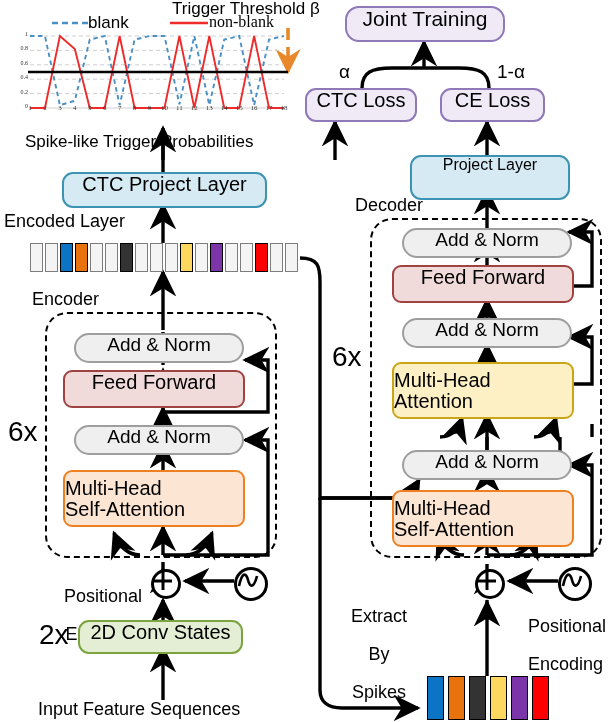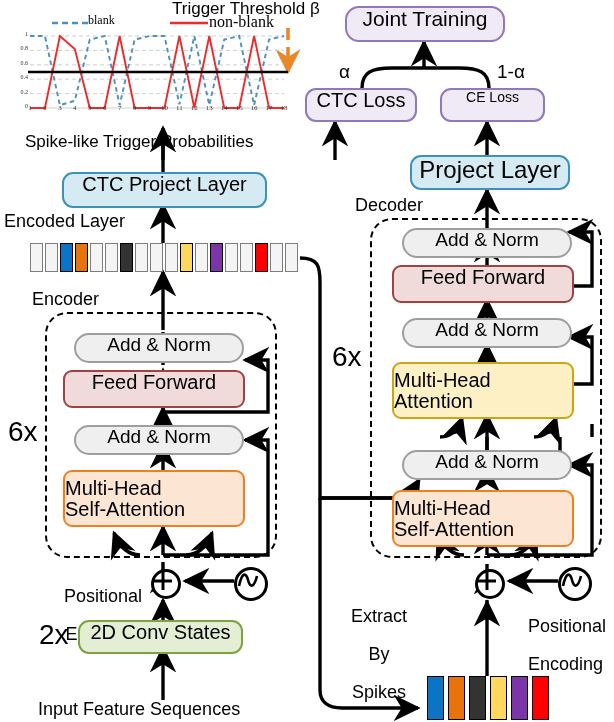--- a/index.html
+++ b/index.html
@@ -142,21 +142,21 @@
       <path d="M288,62 L288,72" marker-end="url(#aho)"></path>
     </g>
   </svg>
 
   <div id="chartWrap" style="left:8px;top:12px;width:290px;height:110px;">
 
     <svg style="position:absolute;left:42px;top:0px;width:240px;height:20px;">
       <line x1="2" y1="11" x2="38" y2="11" stroke="#4a90c4" stroke-width="2.4" stroke-dasharray="6,4"></line>
       <line x1="120" y1="11" x2="158" y2="11" stroke="#ee2b2b" stroke-width="2.4"></line>
     </svg>
-    <div class="txt" style="left:80px;top:2px;font-family:Liberation Serif, serif;font-size:12px;text-align:center;">blank</div>
+    <div class="txt" style="left:80px;top:2px;font-family:Liberation Sans, sans-serif;font-size:17px;text-align:center;">blank</div>
     <div class="txt" style="left:201px;top:2px;font-family:Liberation Serif, serif;font-size:16px;">non-blank</div>
 
     <svg id="plot" style="position:absolute;left:0px;top:20px;width:280px;height:90px;" viewBox="0 0 280 90" preserveAspectRatio="none">
         <line x1="22" y1="61.6" x2="276" y2="61.6" stroke="#cfcfcf" stroke-width="1" stroke-dasharray="4,3"></line>
         <line x1="22" y1="47.2" x2="276" y2="47.2" stroke="#cfcfcf" stroke-width="1" stroke-dasharray="4,3"></line>
         <line x1="22" y1="32.800000000000004" x2="276" y2="32.800000000000004" stroke="#cfcfcf" stroke-width="1" stroke-dasharray="4,3"></line>
         <line x1="22" y1="18.4" x2="276" y2="18.4" stroke="#cfcfcf" stroke-width="1" stroke-dasharray="4,3"></line>
         <line x1="22" y1="4" x2="276" y2="4" stroke="#cfcfcf" stroke-width="1" stroke-dasharray="4,3"></line>
         <line x1="22" y1="76" x2="276" y2="76" stroke="#cfcfcf" stroke-width="1"></line>
         <polyline points="22,4 36.94117647058823,4 51.88235294117647,73.12 66.8235294117647,68.8 81.76470588235294,7.6000000000000085 96.70588235294117,4 111.6470588235294,73.12 126.58823529411765,7.6000000000000085 141.52941176470588,4 156.47058823529412,4 171.41176470588235,72.4 186.35294117647058,4 201.2941176470588,73.12 216.23529411764707,7.6000000000000085 231.1764705882353,4 246.11764705882354,73.12 261.05882352941177,7.6000000000000085 276,4" fill="none" stroke="#4a90c4" stroke-width="1.9" stroke-dasharray="4.5,3.5"></polyline>
@@ -199,32 +199,32 @@
     <span>Spike-like Trigger Probabilities</span>
   </div>
 
   <div class="node n-joint" style="left:345px;top:6px;width:160px;height:36px;font-size:21px;">
     <span>Joint Training</span>
   </div>
 
   <div class="node n-loss" style="left:305px;top:88px;width:112px;height:34px;font-size:20px;">
     <span>CTC Loss</span>
   </div>
-  <div class="node n-loss" style="left:440px;top:88px;width:105px;height:34px;font-size:14px;">
+  <div class="node n-loss" style="left:440px;top:88px;width:105px;height:34px;font-size:20px;">
     <span>CE Loss</span>
   </div>
 
   <div class="txt" style="left:339px;top:62px;font-size:19px;">α</div>
   <div class="txt" style="left:497px;top:62px;font-size:19px;">1-α</div>
 
   <div class="node n-project" style="left:62px;top:172px;width:205px;height:36px;font-size:20px;">
     <span>CTC Project Layer</span>
   </div>
 
-  <div class="node n-project" style="left:410px;top:155px;width:160px;height:35px;font-size:24px;">
+  <div class="node n-project" style="left:410px;top:155px;width:160px;height:45px;font-size:16px;">
     <span>Project Layer</span>
   </div>
 
   <div class="txt" style="left:4px;top:212px;font-size:18px;">Encoded Layer</div>
   <div class="stateRow" id="stateRow" style="left:30px;top:243px;height:29px;">
       <div class="cell" style="width: 13px; height: 29px; margin-right: 2px; background: rgb(244, 244, 244);"></div>
       <div class="cell" style="width: 13px; height: 29px; margin-right: 2px; background: rgb(244, 244, 244);"></div>
       <div class="cell" style="width: 13px; height: 29px; margin-right: 2px; background: rgb(11, 116, 196); border-color: rgb(0, 0, 0);"></div>
       <div class="cell" style="width: 13px; height: 29px; margin-right: 2px; background: rgb(232, 115, 12); border-color: rgb(0, 0, 0);"></div>
       <div class="cell" style="width: 13px; height: 29px; margin-right: 2px; background: rgb(244, 244, 244);"></div>

